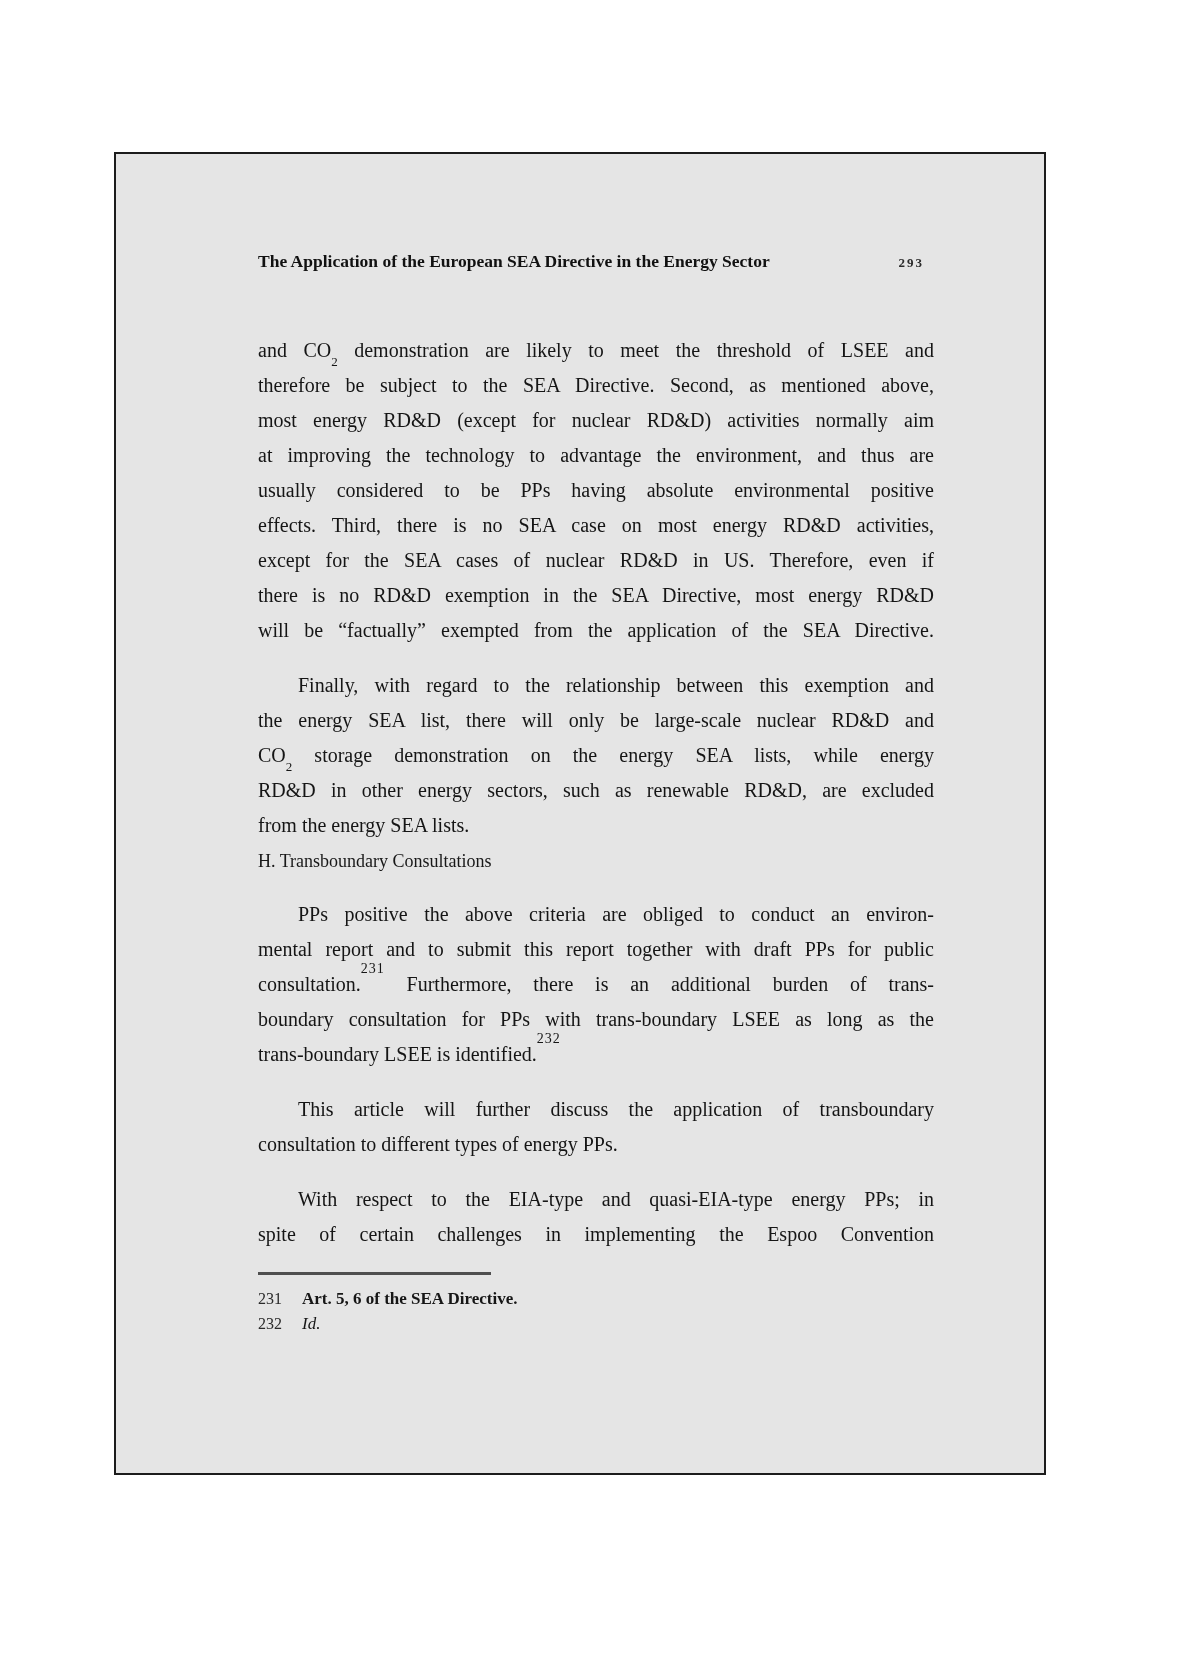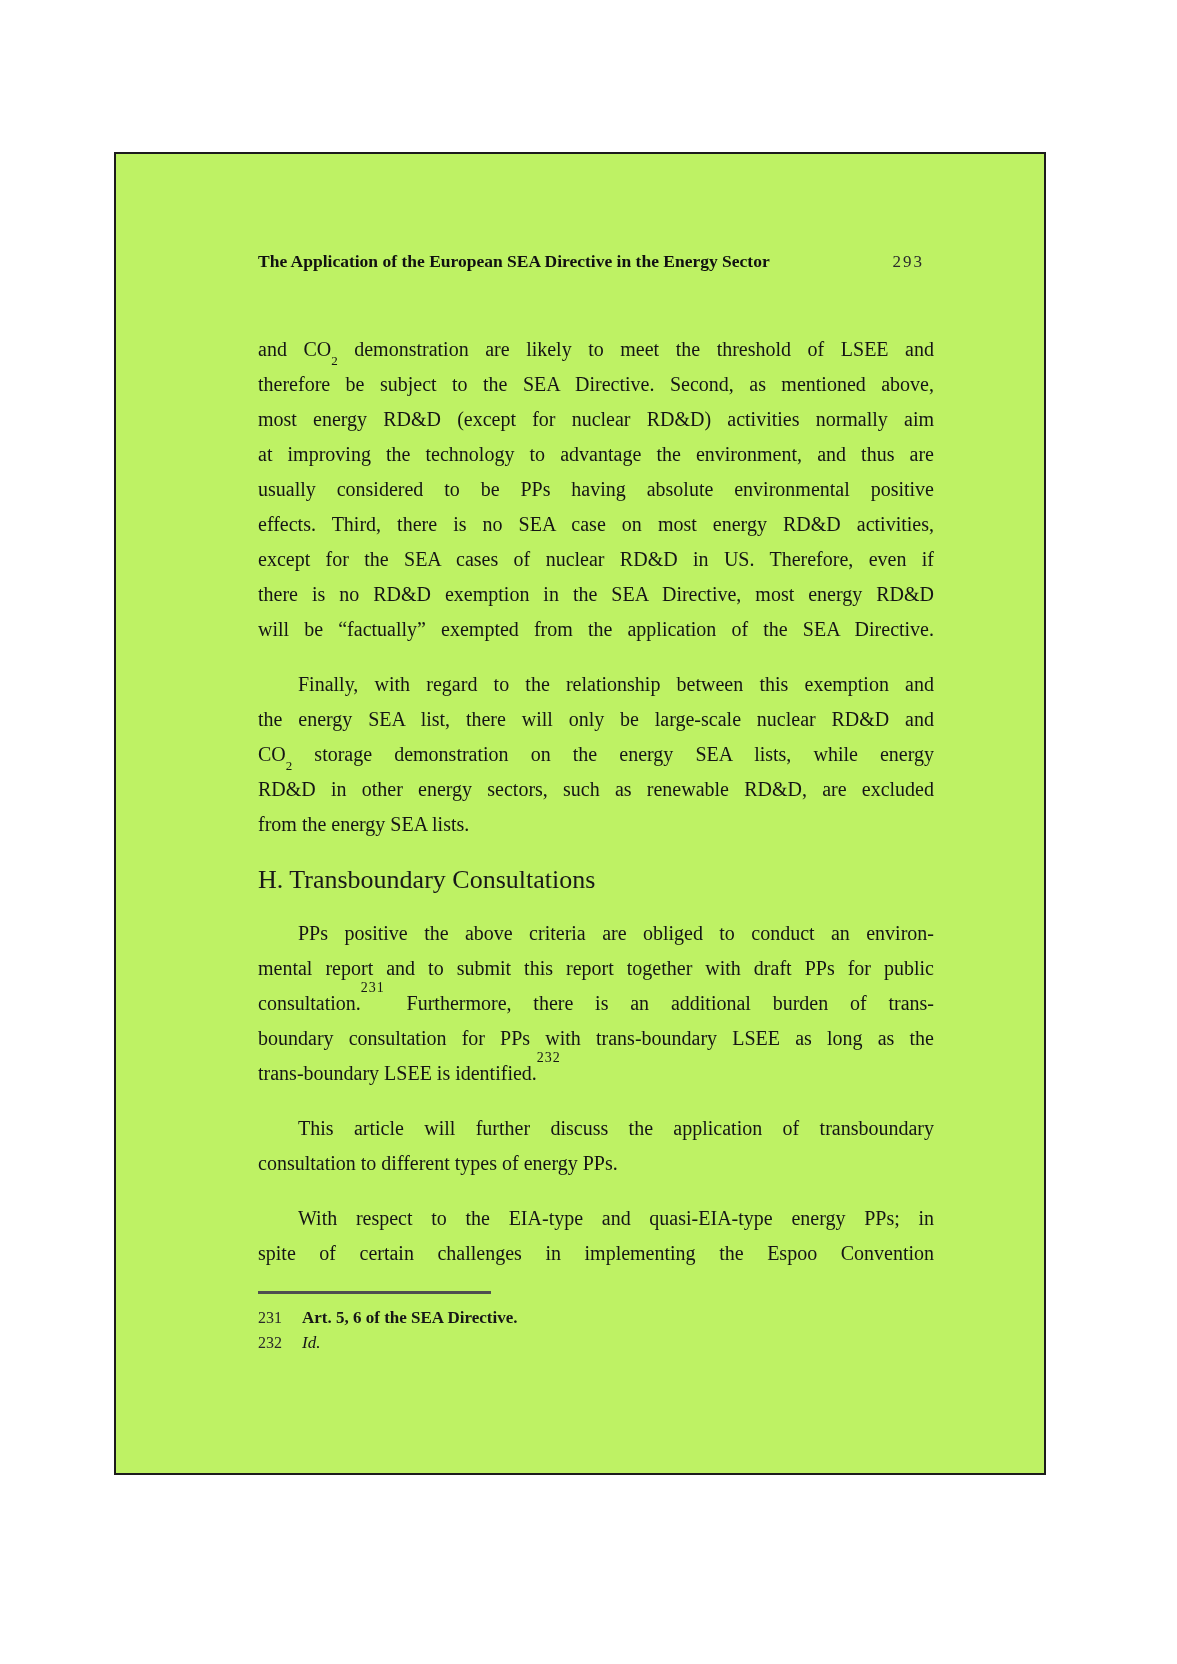--- a/index.html
+++ b/index.html
@@ -13,41 +13,41 @@
     font-family: "Liberation Serif", "DejaVu Serif", serif;
     color: #151515;
   }
   .page-frame {
     position: absolute;
     left: 114px;
     top: 152px;
     width: 932px;
     height: 1323px;
     border: 2px solid #1c1c1c;
-    background: #bef264;
+    background: #e5e5e5;
   }
   .content {
     position: absolute;
     left: 142px;
     top: 0;
     width: 676px;
   }
   .running-header {
     margin-top: 96px;
     display: flex;
     justify-content: space-between;
     align-items: baseline;
     font-weight: bold;
     font-size: 17.5px;
     line-height: 22px;
     color: #111111;
   }
   .page-num {
-    font-weight: normal;
-    font-size: 17px;
+    font-weight: bold;
+    font-size: 13px;
     letter-spacing: 2px;
     padding-right: 10px;
     color: #2b2b2b;
     margin-left: 46px;
   }
   .doc-body { margin-top: 59px; }
   .paragraph { font-size: 20px; }
   .paragraph + .paragraph { margin-top: 20px; }
   .line {
     height: 35px;
@@ -55,24 +55,24 @@
     text-align: justify;
     text-align-last: justify;
     overflow: visible;
   }
   .line.last {
     text-align: center;
     text-align-last: left;
   }
   .paragraph.indent .line:first-child { text-indent: 40px; }
   .heading {
-    font-size: 26px;
+    font-size: 18px;
     line-height: 36px;
     font-weight: normal;
-    margin-top: 20px;
+    margin-top: 0;
     margin-bottom: 18px;
     color: #181818;
   }
   sup.fn-ref {
     font-size: 14px;
     line-height: 0;
     position: relative;
     top: -10px;
     letter-spacing: 1px;
   }

